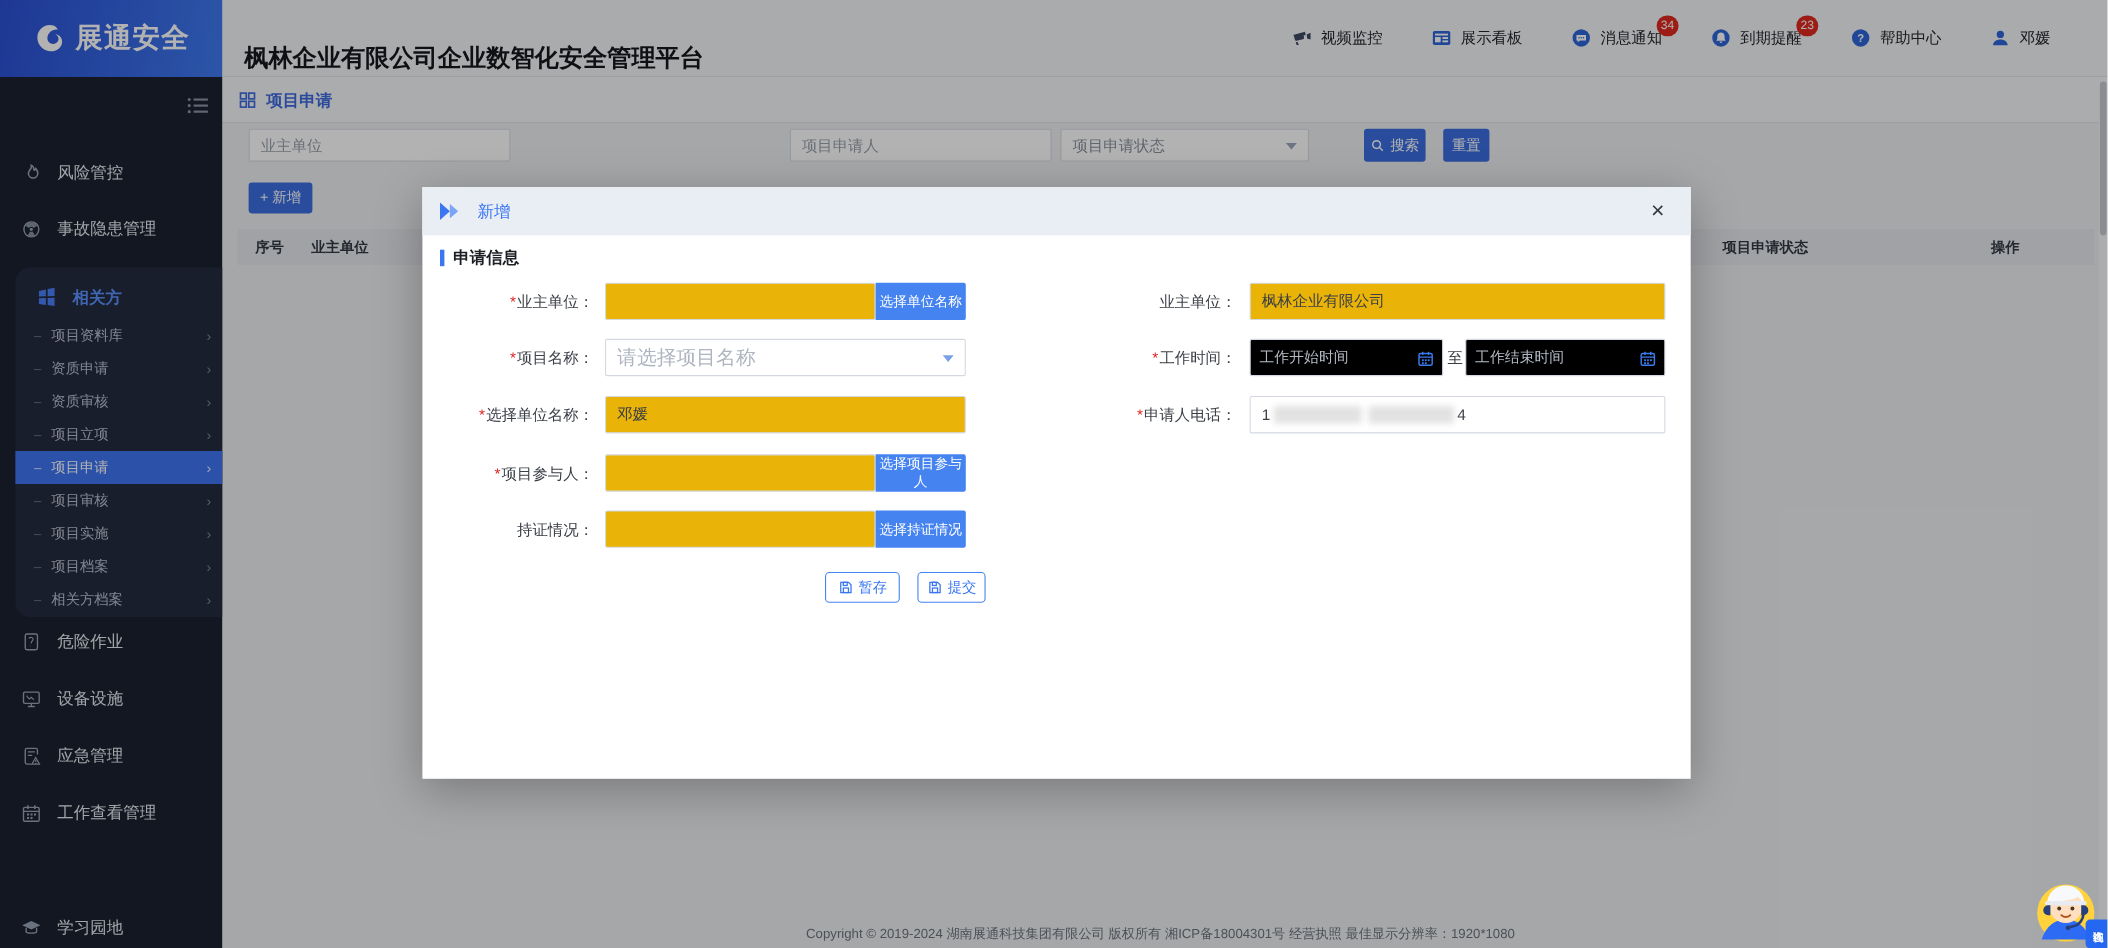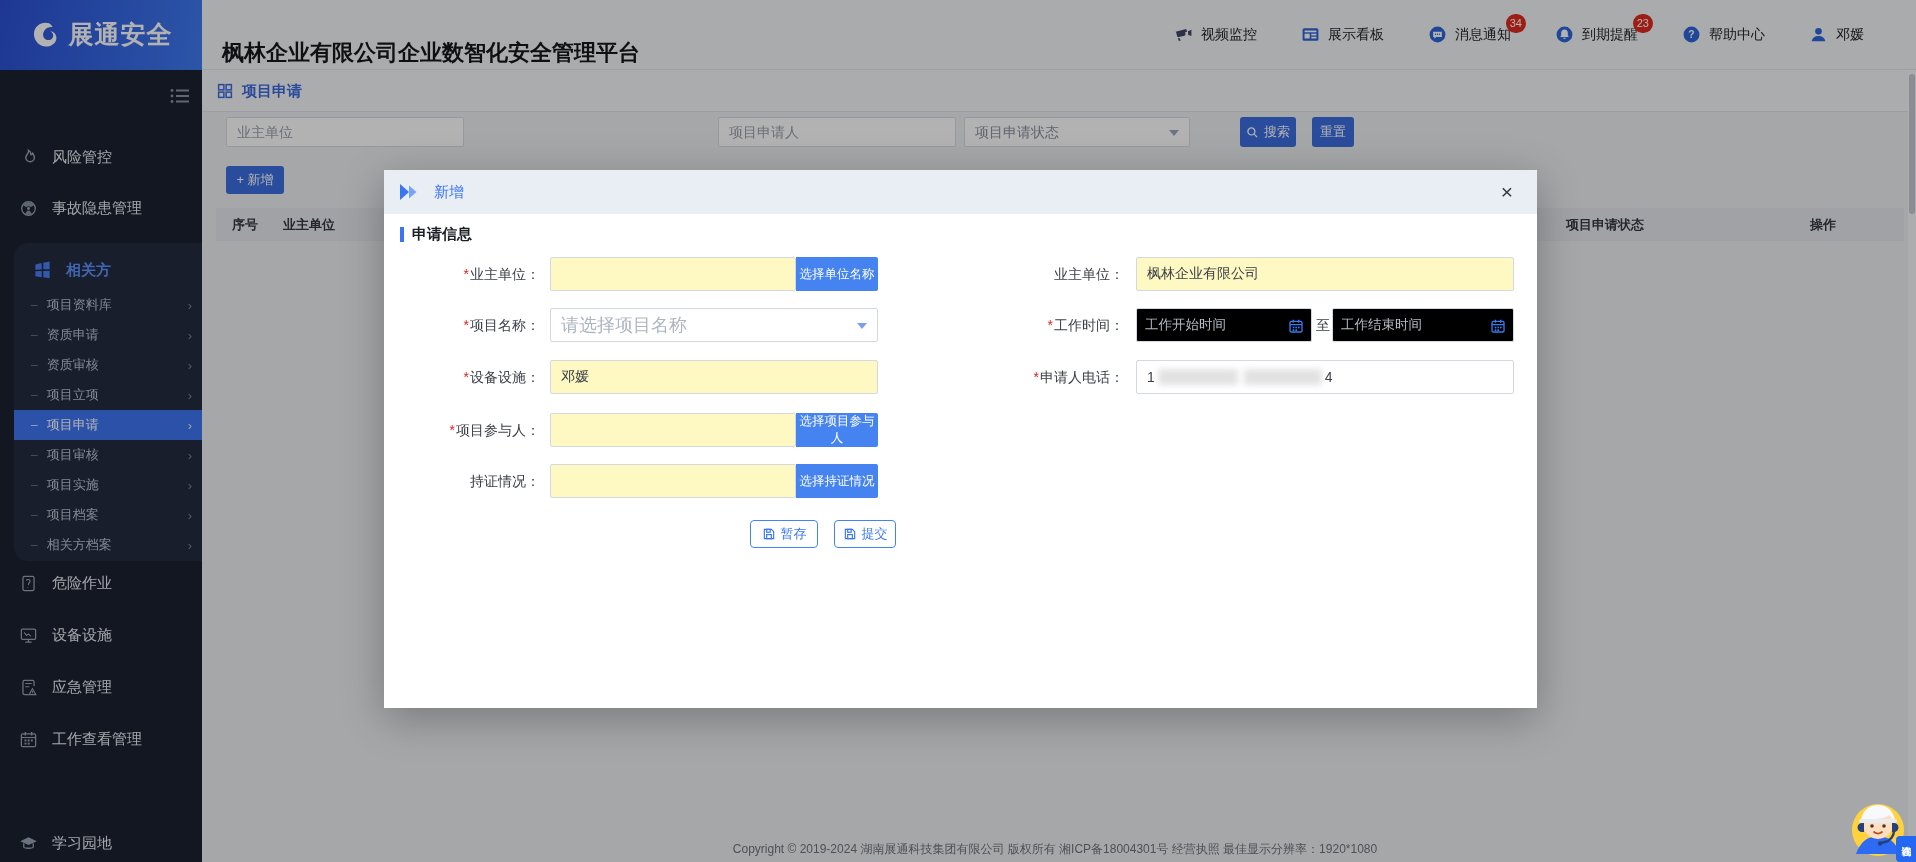--- a/index.html
+++ b/index.html
@@ -58,21 +58,21 @@
   .modal-close { position:absolute; right:16px; top:8px; width:28px; height:28px; font-size:21px; color:#33373d; text-align:center; line-height:28px; cursor:pointer; }
   .sect { position:absolute; left:16px; top:55px; display:flex; align-items:center; gap:8px; }
   .sect-bar { width:4px; height:15px; background:#3a76f2; }
   .sect-title { font-size:15px; font-weight:bold; color:#1c1f24; }
 
   .frow { position:absolute; height:34px; }
   .flabel { position:absolute; top:0; height:34px; line-height:34px; font-size:14px; color:#3a3f46; text-align:right; white-space:nowrap; }
   .req { color:#e01f1f; margin-right:1px; }
   .lab-l { left:0; width:156px; }
   .lab-r { left:560px; width:180px; }
-  .fctl { position:absolute; top:0; height:34px; border:1px solid #d4d9e1; border-radius:2px; background:#fef9c3; font-size:14px; color:#3a3f46; padding:0 10px; font-family:inherit; }
+  .fctl { position:absolute; top:0; height:34px; border:1px solid #d4d9e1; border-radius:2px; background:#eab308; font-size:14px; color:#3a3f46; padding:0 10px; font-family:inherit; }
   .fctl::placeholder { color:#aeb5c0; }
   .in-l { left:166px; width:246px; }
   .in-l-full { left:166px; width:328px; }
   .in-r { left:752px; width:378px; }
   .attach-btn { position:absolute; left:412px; top:0; width:82px; height:34px; background:#4583f0; color:#fff; border:none; border-radius:0 2px 2px 0; font-size:12.5px; font-family:inherit; cursor:pointer; }
   .fselect { position:absolute; left:166px; top:0; width:328px; height:34px; border:1px solid #d4d9e1; border-radius:2px; background:#fff; font-size:18px; color:#aeb5c0; line-height:32px; padding:0 10px; cursor:pointer; }
   .fselect .caret { border-top-color:#7aa0e8; top:14px; }
   .date-input { position:absolute; top:0; height:34px; border:1px solid #d4d9e1; border-radius:2px; background:#000000; font-size:13.5px; color:#b4bac4; line-height:32px; padding:0 8px; cursor:text; }
   .d1 { left:752px; width:176px; } .d2 { left:948px; width:182px; }
   .cal-ic { position:absolute; right:7px; top:9px; width:16px; height:16px; color:#3a7bf0; }
@@ -390,21 +390,21 @@
               <rect x="11" y="13" width="2.5" height="2.5"></rect>
               <rect x="15" y="13" width="2.5" height="2.5"></rect>
               <rect x="7" y="17" width="2.5" height="2.5"></rect>
               <rect x="11" y="17" width="2.5" height="2.5"></rect>
             </g>
           </svg>
       </div>
     </div>
 
     <div class="frow" style="top:190px;left:0;width:1153px">
-      <div class="flabel lab-l"><span class="req">*</span><span>设备设施：</span></div>
+      <div class="flabel lab-l"><span class="req">*</span><span>选择单位名称：</span></div>
       <input class="fctl in-l-full" value="邓媛" style="">
       <div class="flabel lab-r"><span class="req">*</span><span>申请人电话：</span></div>
       <div class="phone-box">
         <span>1</span>
         <span class="redact r1"></span>
         <span class="redact r2"></span>
         <span>4</span>
       </div>
     </div>
 

